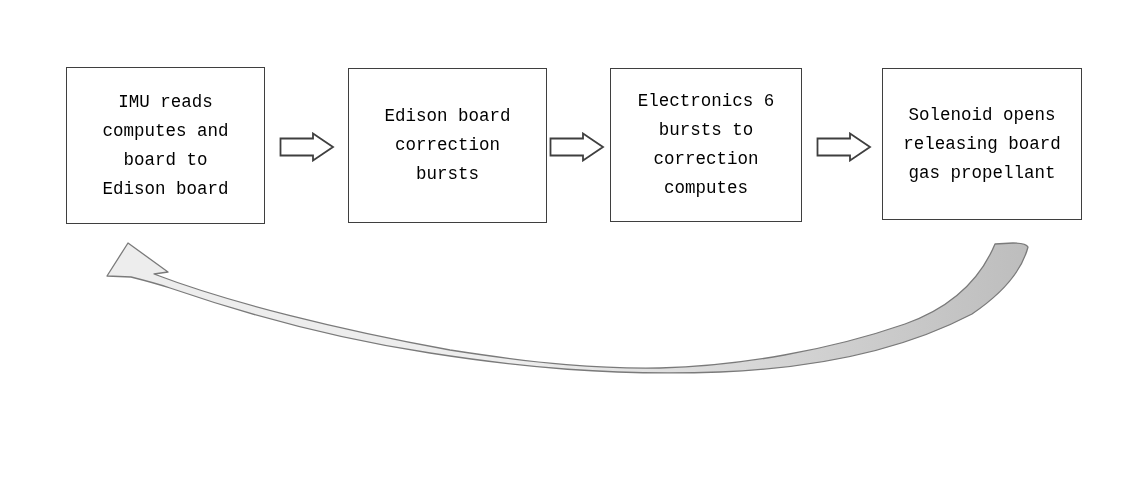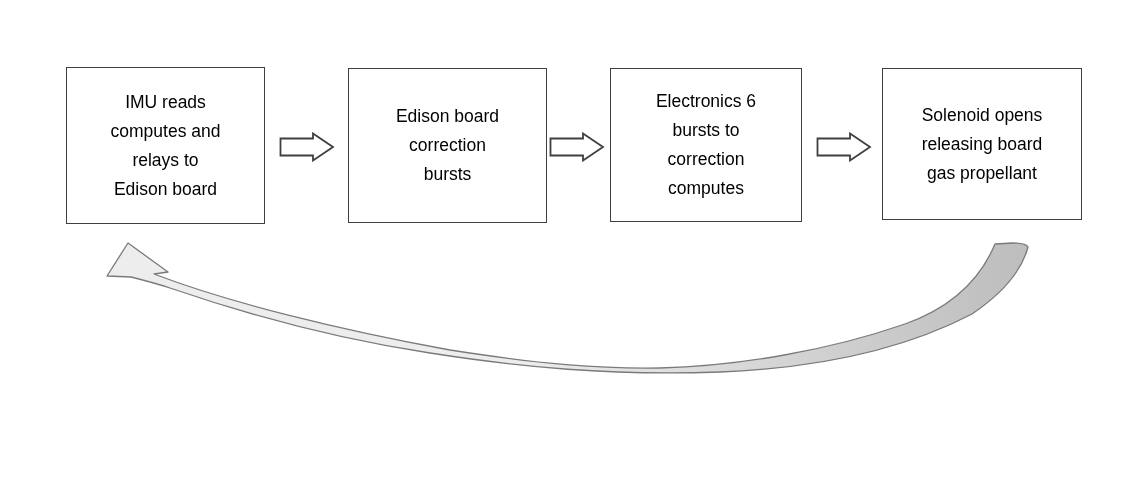--- a/index.html
+++ b/index.html
@@ -5,21 +5,21 @@
   html, body {
     margin: 0;
     padding: 0;
     background: #ffffff;
   }
   .canvas {
     position: relative;
     width: 1139px;
     height: 461px;
     background: var(--background, #ffffff);
-    font-family: Liberation Sans, sans-serif;
+    font-family: Liberation Mono, monospace;
     overflow: hidden;
   }
   .flow-box {
     position: absolute;
     box-sizing: border-box;
     border: 1.5px solid var(--box-border, #3f3f3f);
     background: #ffffff;
     display: flex;
     flex-direction: column;
     justify-content: center;
@@ -86,21 +86,21 @@
       C 610 376 520 367 430 353
       C 330 338 240 312 170 288
       C 155 283 143 280 131 277
       L 107 276
       Z"></path>
   </svg>
 
   <div class="flow-box" style="left:66px; top:67px; width:199px; height:157px;">
       <div>IMU reads</div>
       <div>computes and</div>
-      <div>relays to</div>
+      <div>board to</div>
       <div>Edison board</div>
     </div>
 
   <div class="flow-box" style="left:348px; top:68px; width:199px; height:155px;">
       <div>Edison board</div>
       <div>correction</div>
       <div>bursts</div>
     </div>
 
   <div class="flow-box" style="left:610px; top:68px; width:192px; height:154px;text-align:right;">

